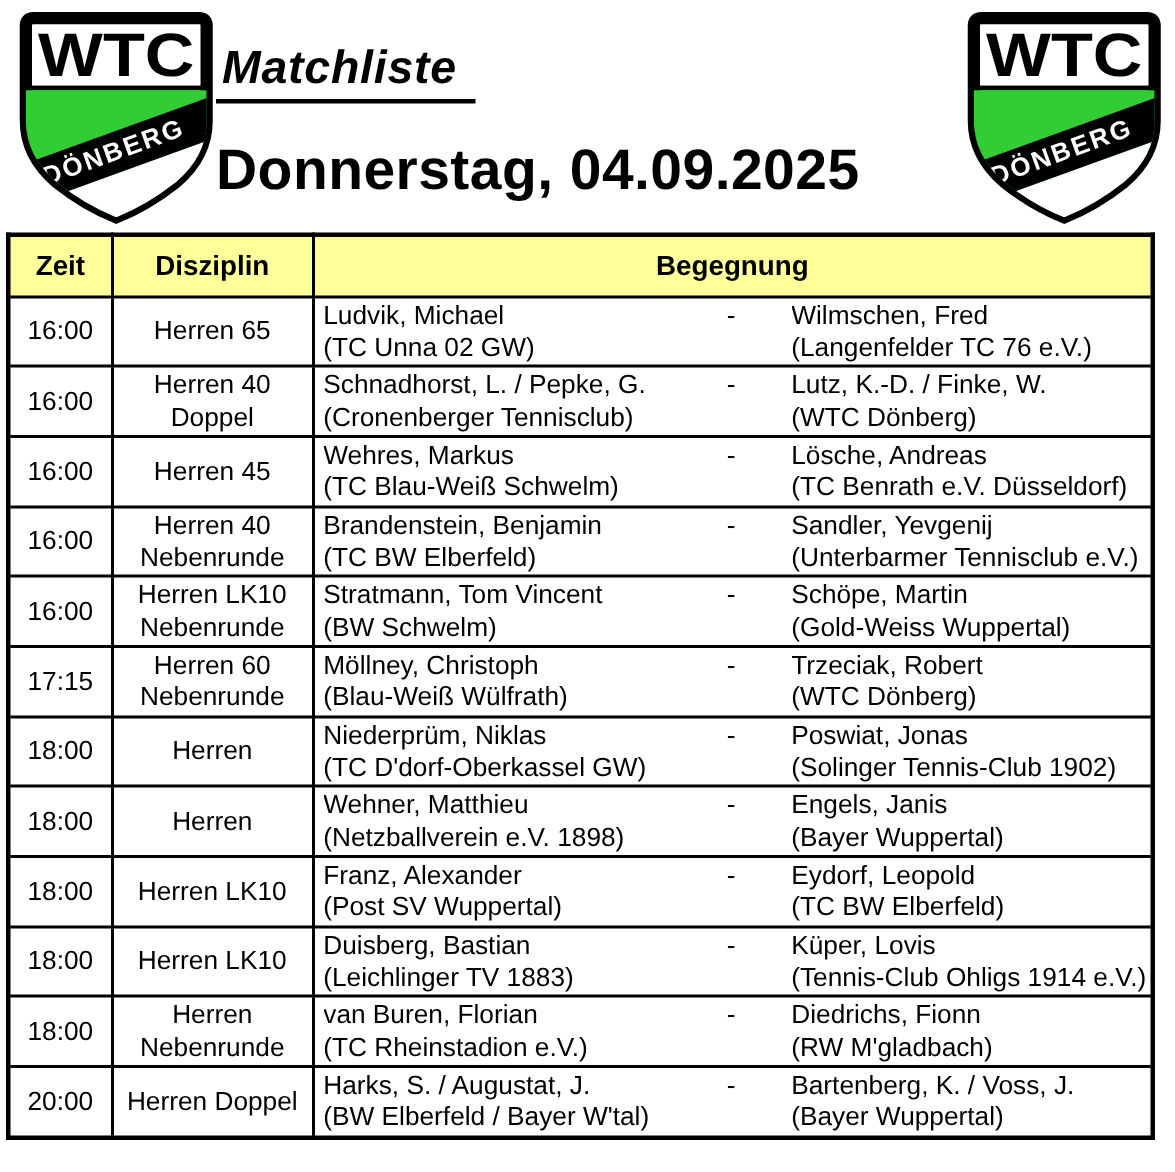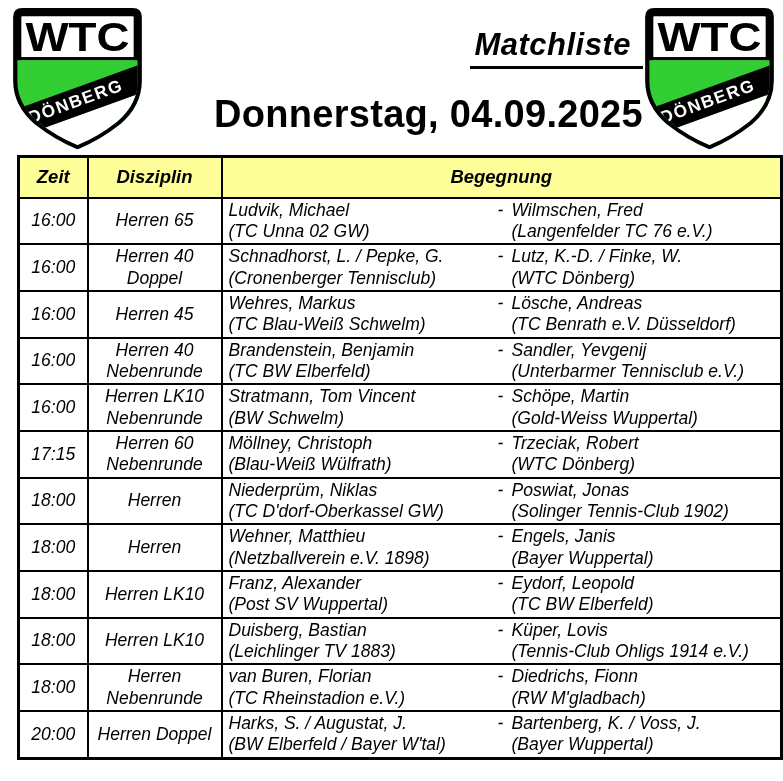--- a/index.html
+++ b/index.html
@@ -17,42 +17,42 @@
   .page-header {
     display: flex;
     justify-content: space-between;
     align-items: flex-start;
     padding: 7px 7px 0 11px;
     height: 152px;
   }
   .logo-wrap { flex: 0 0 auto; }
   .title-block {
     flex: 1 1 auto;
-    text-align: right;
+    text-align: left;
     padding-top: 20px;
   }
   .main-title {
     display: inline-block;
     font-size: 31px;
     font-weight: bold;
     font-style: italic;
     letter-spacing: 0.5px;
     border-bottom: 3.5px solid #000;
     padding: 0 12px 3px 4px;
     margin: 0;
   }
   .sub-title {
     font-size: 38px;
     font-weight: bold;
     margin-top: 24px;
     letter-spacing: 0.3px;
   }
 
   
-  .match-table-wrap { padding: 3px 8px 0 17px; font-style: italic; }
+  .match-table-wrap { padding: 3px 8px 0 4px; }
   table.match-table {
     border-collapse: collapse;
     width: 766px;
     border: 3px solid #000;
     table-layout: fixed;
   }
   .match-table th, .match-table td {
     border: 2px solid #000;
     padding: 1px 4px;
     vertical-align: middle;
@@ -79,21 +79,21 @@
     display: flex;
     align-items: flex-start;
     width: 100%;
   }
   .match .side-home { flex: 0 0 47.5%; }
   .match .dash {
     flex: 0 0 22px;
     text-align: center;
     font-size: 17.5px;
   }
-  .match .side-away { flex: 1 1 auto; }
+  .match .side-away { flex: 1 1 auto; margin-left: 29px; }
   .p-line, .c-line { white-space: nowrap; overflow: hidden; }
 
   
   .logo-wtc-text {
     font-family: "Liberation Sans", sans-serif;
     font-weight: bold;
     font-size: 40px;
   }
   .logo-banner-text {
     font-family: "Liberation Sans", sans-serif;

